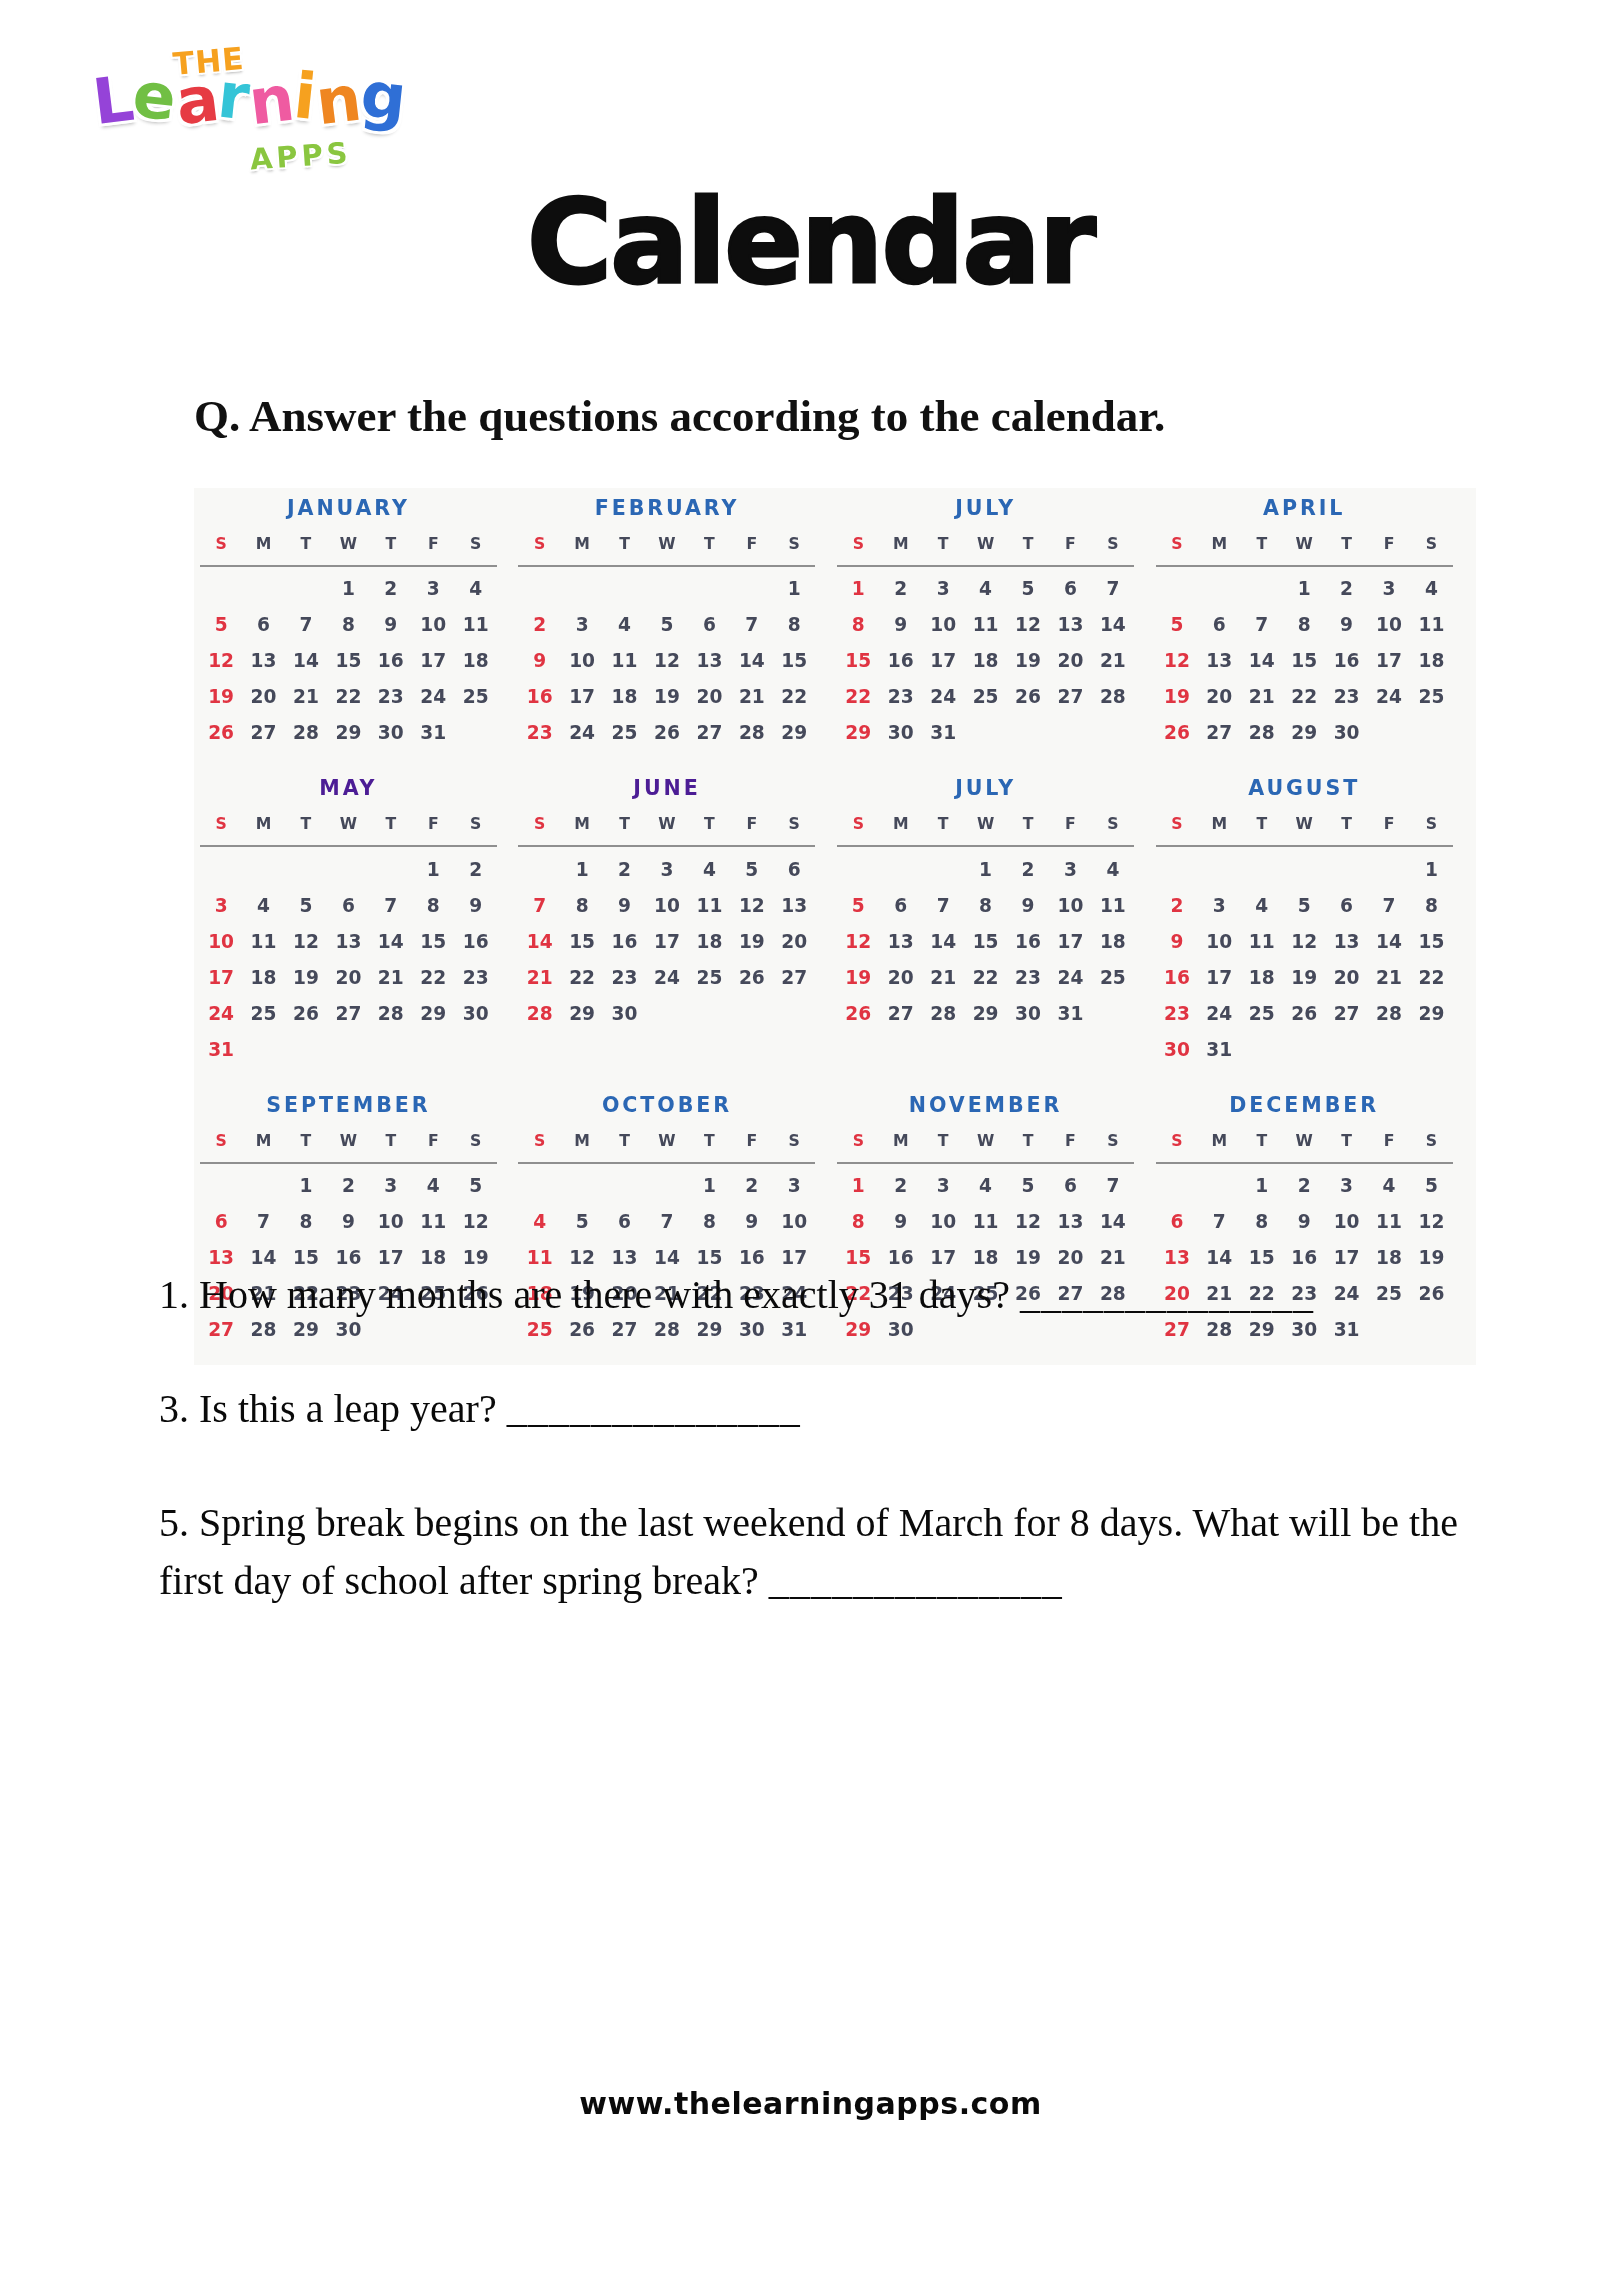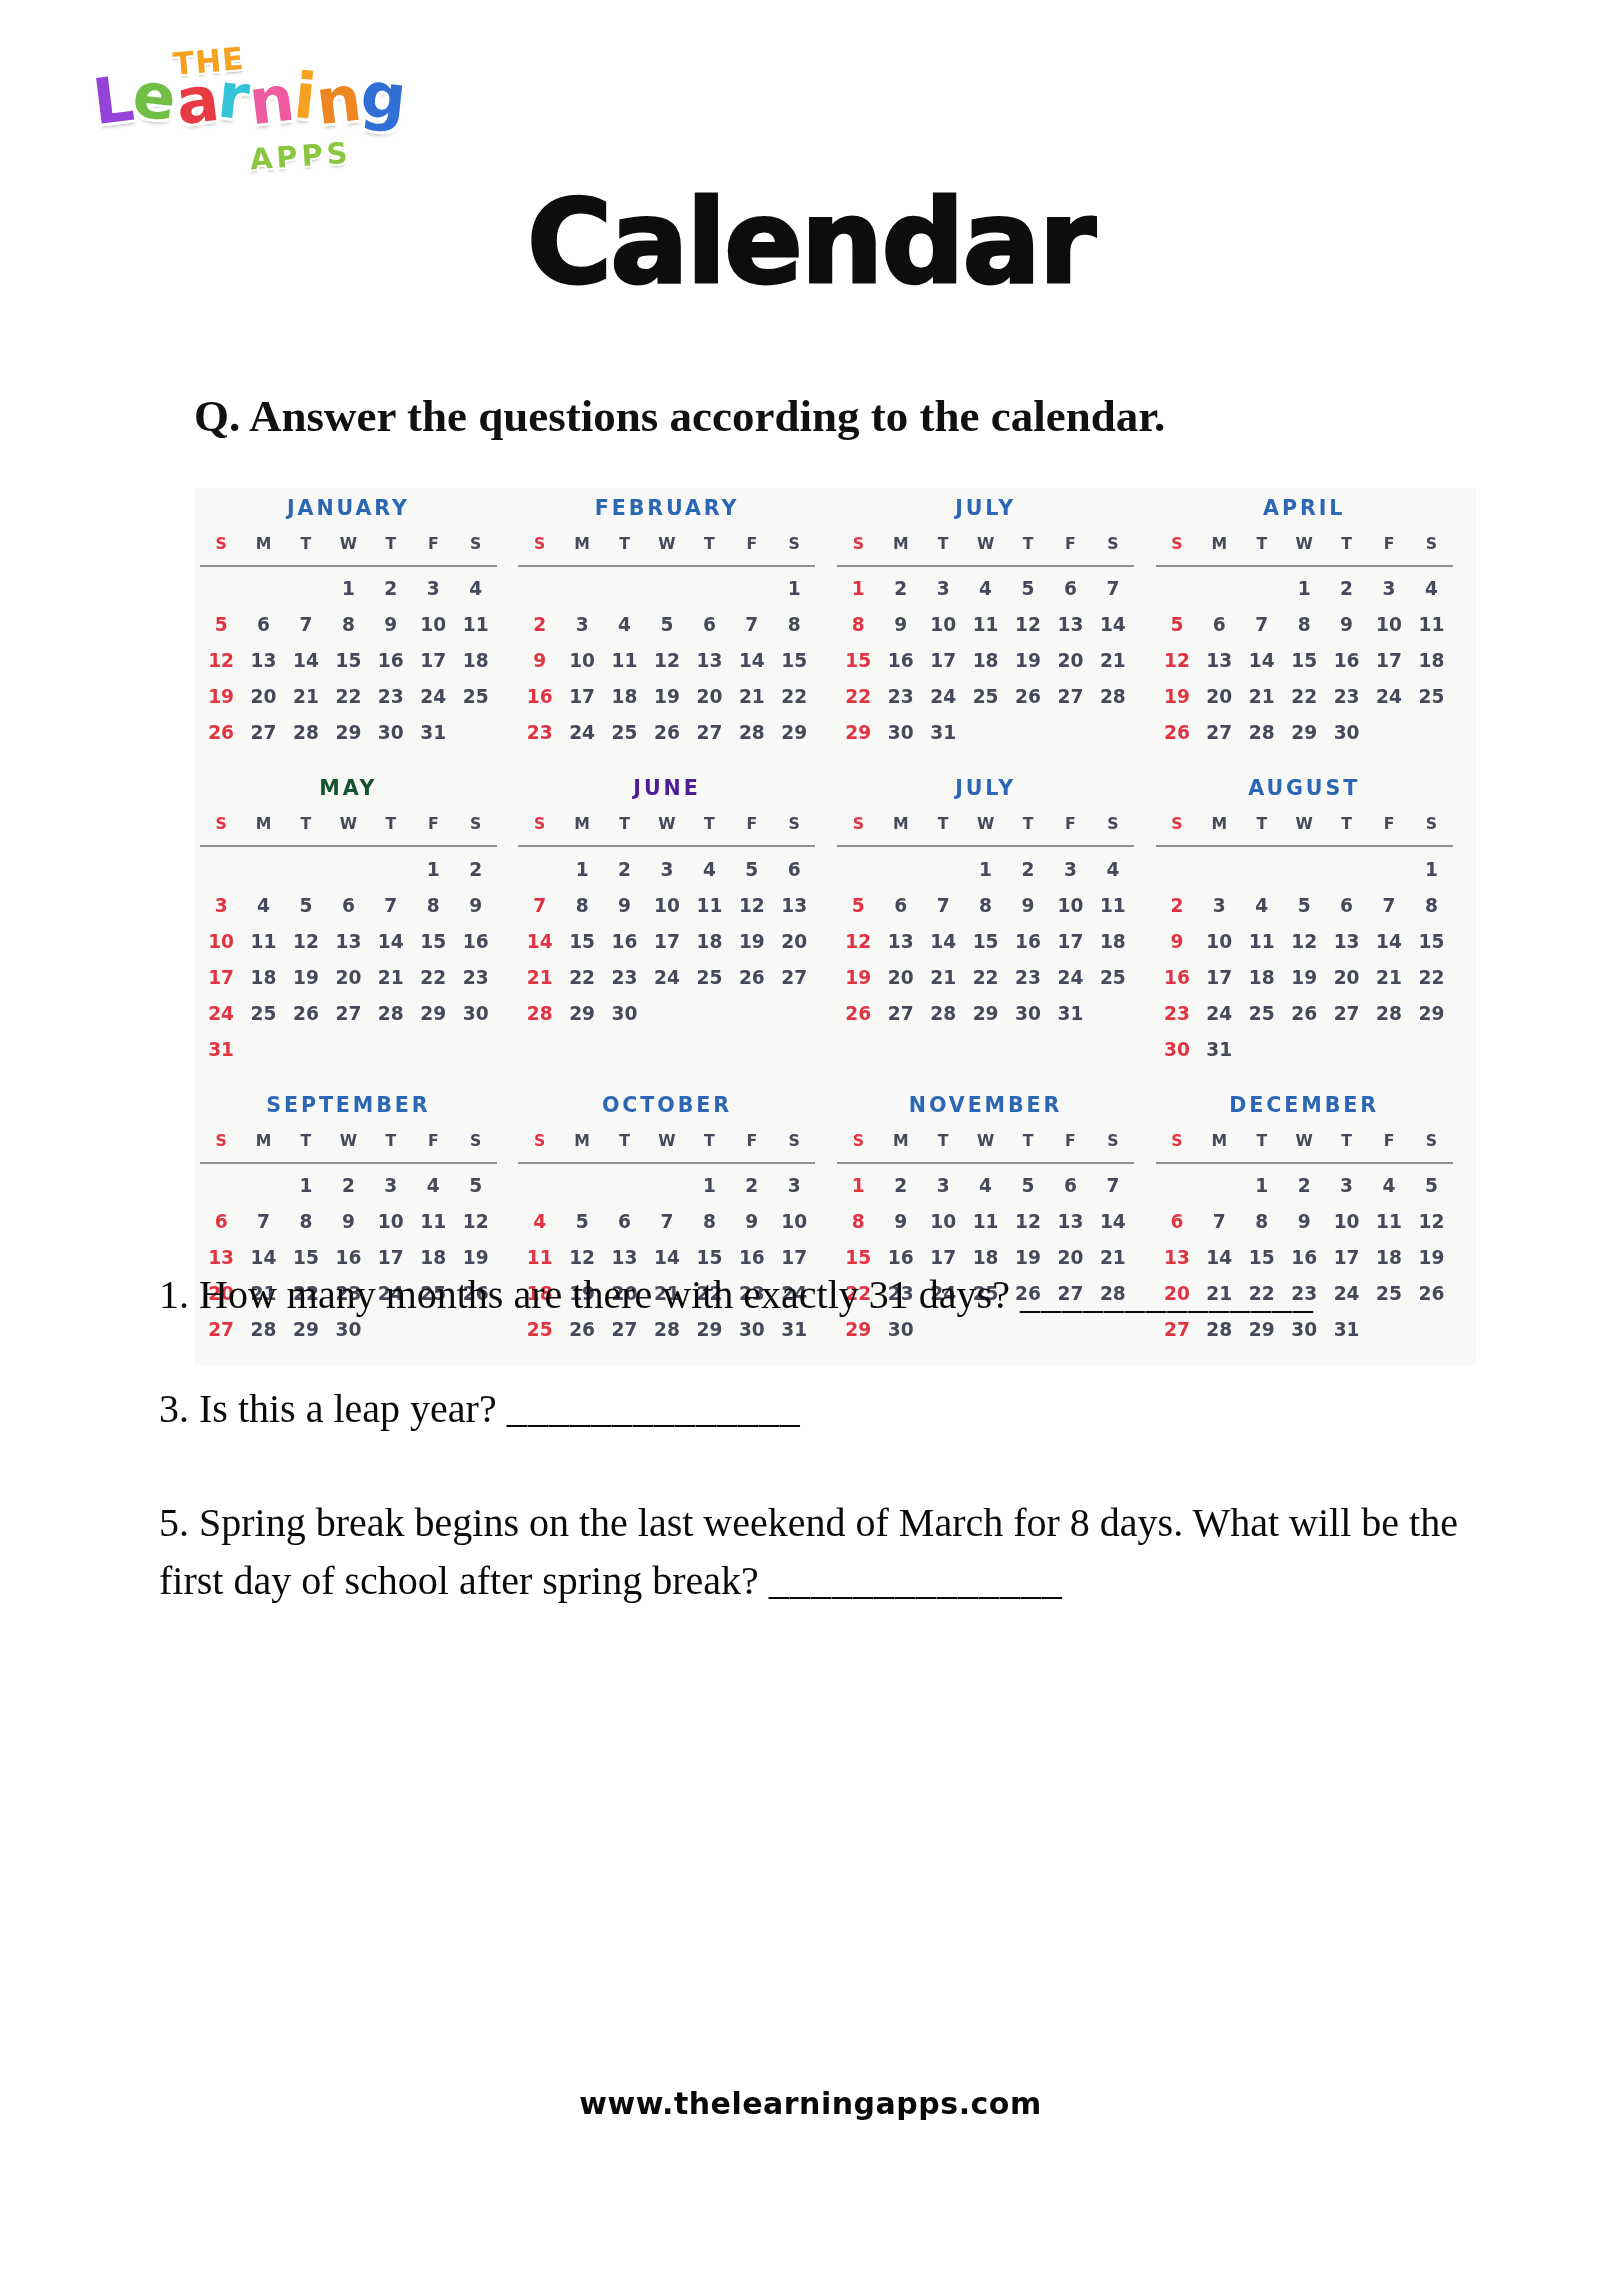--- a/index.html
+++ b/index.html
@@ -316,21 +316,21 @@
         <span class="cell day" style="color: rgb(224, 52, 66);">26</span>
         <span class="cell day" style="color: rgb(69, 73, 90);">27</span>
         <span class="cell day" style="color: rgb(69, 73, 90);">28</span>
         <span class="cell day" style="color: rgb(69, 73, 90);">29</span>
         <span class="cell day" style="color: rgb(69, 73, 90);">30</span>
         <span class="cell day" style="color: rgb(69, 73, 90);"></span>
         <span class="cell day" style="color: rgb(69, 73, 90);"></span>
       </div>
     </div>
     <div class="month">
-      <div class="month-name" style="color: #14532d;">MAY</div>
+      <div class="month-name" style="color: #4c1d95;">MAY</div>
       <div class="weekrow head" style="border-bottom-color: rgb(143, 143, 143);">
         <span class="cell wd" style="color: rgb(224, 52, 66);">S</span>
         <span class="cell wd" style="color: rgb(69, 73, 90);">M</span>
         <span class="cell wd" style="color: rgb(69, 73, 90);">T</span>
         <span class="cell wd" style="color: rgb(69, 73, 90);">W</span>
         <span class="cell wd" style="color: rgb(69, 73, 90);">T</span>
         <span class="cell wd" style="color: rgb(69, 73, 90);">F</span>
         <span class="cell wd" style="color: rgb(69, 73, 90);">S</span>
       </div>
       <div class="weekrow">

